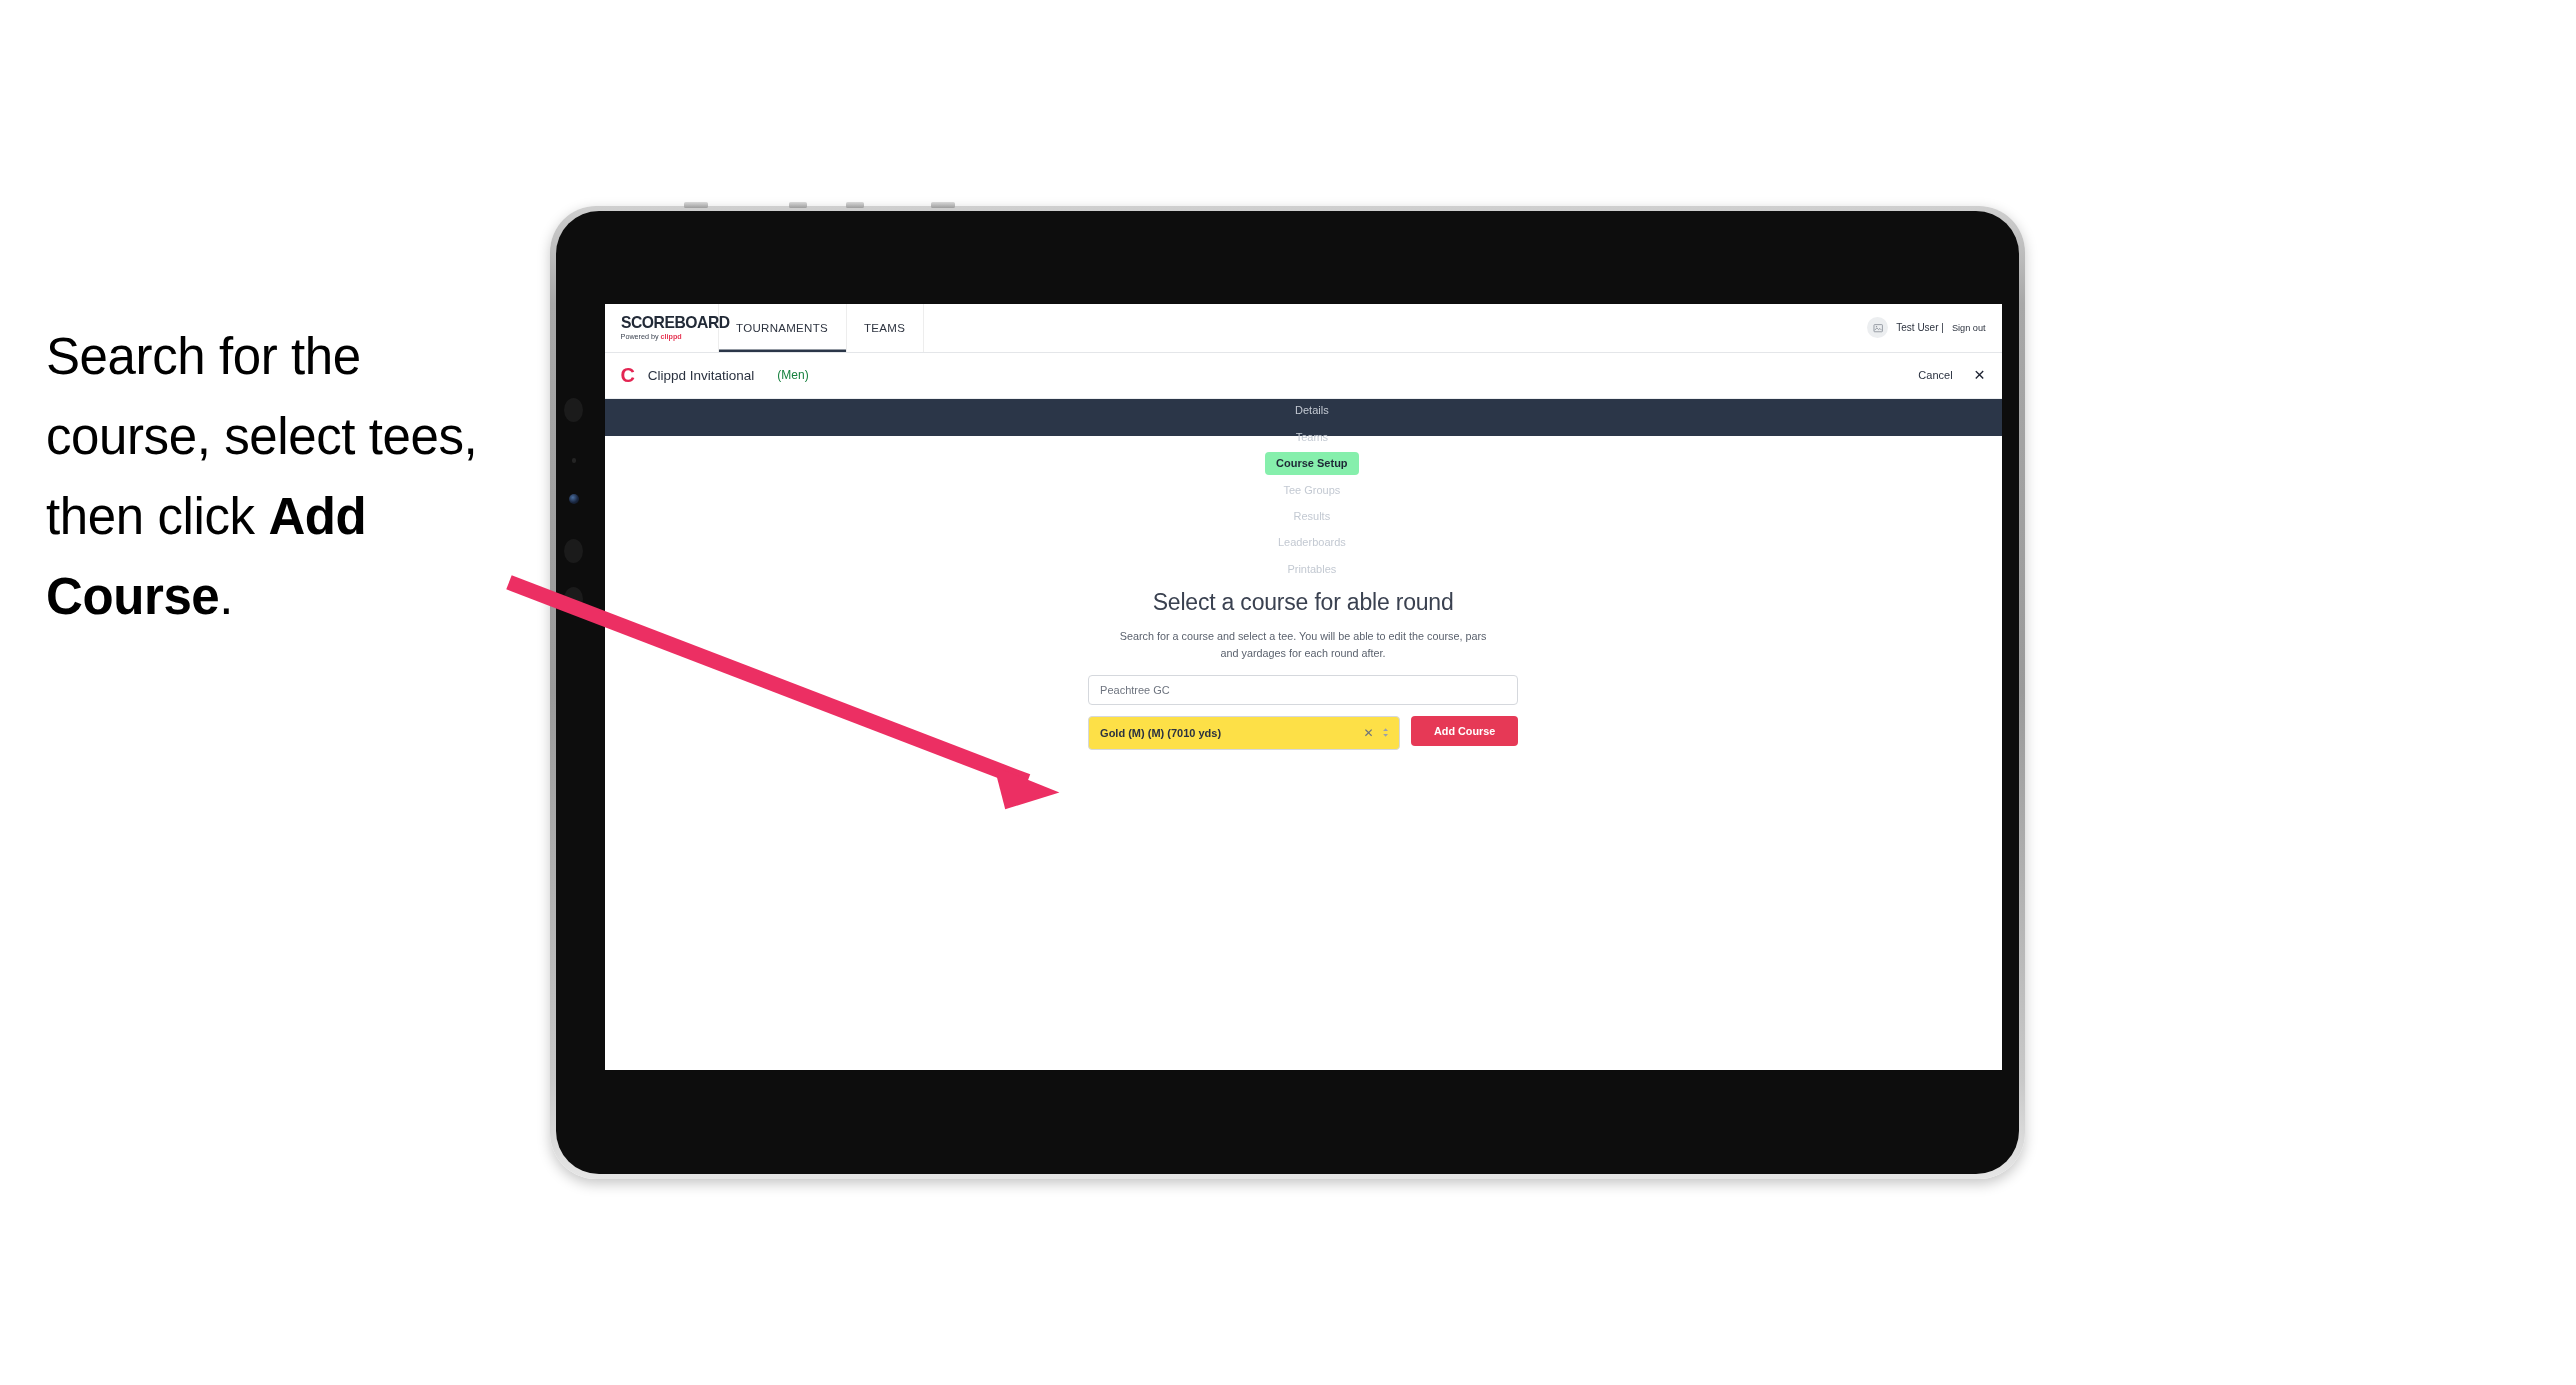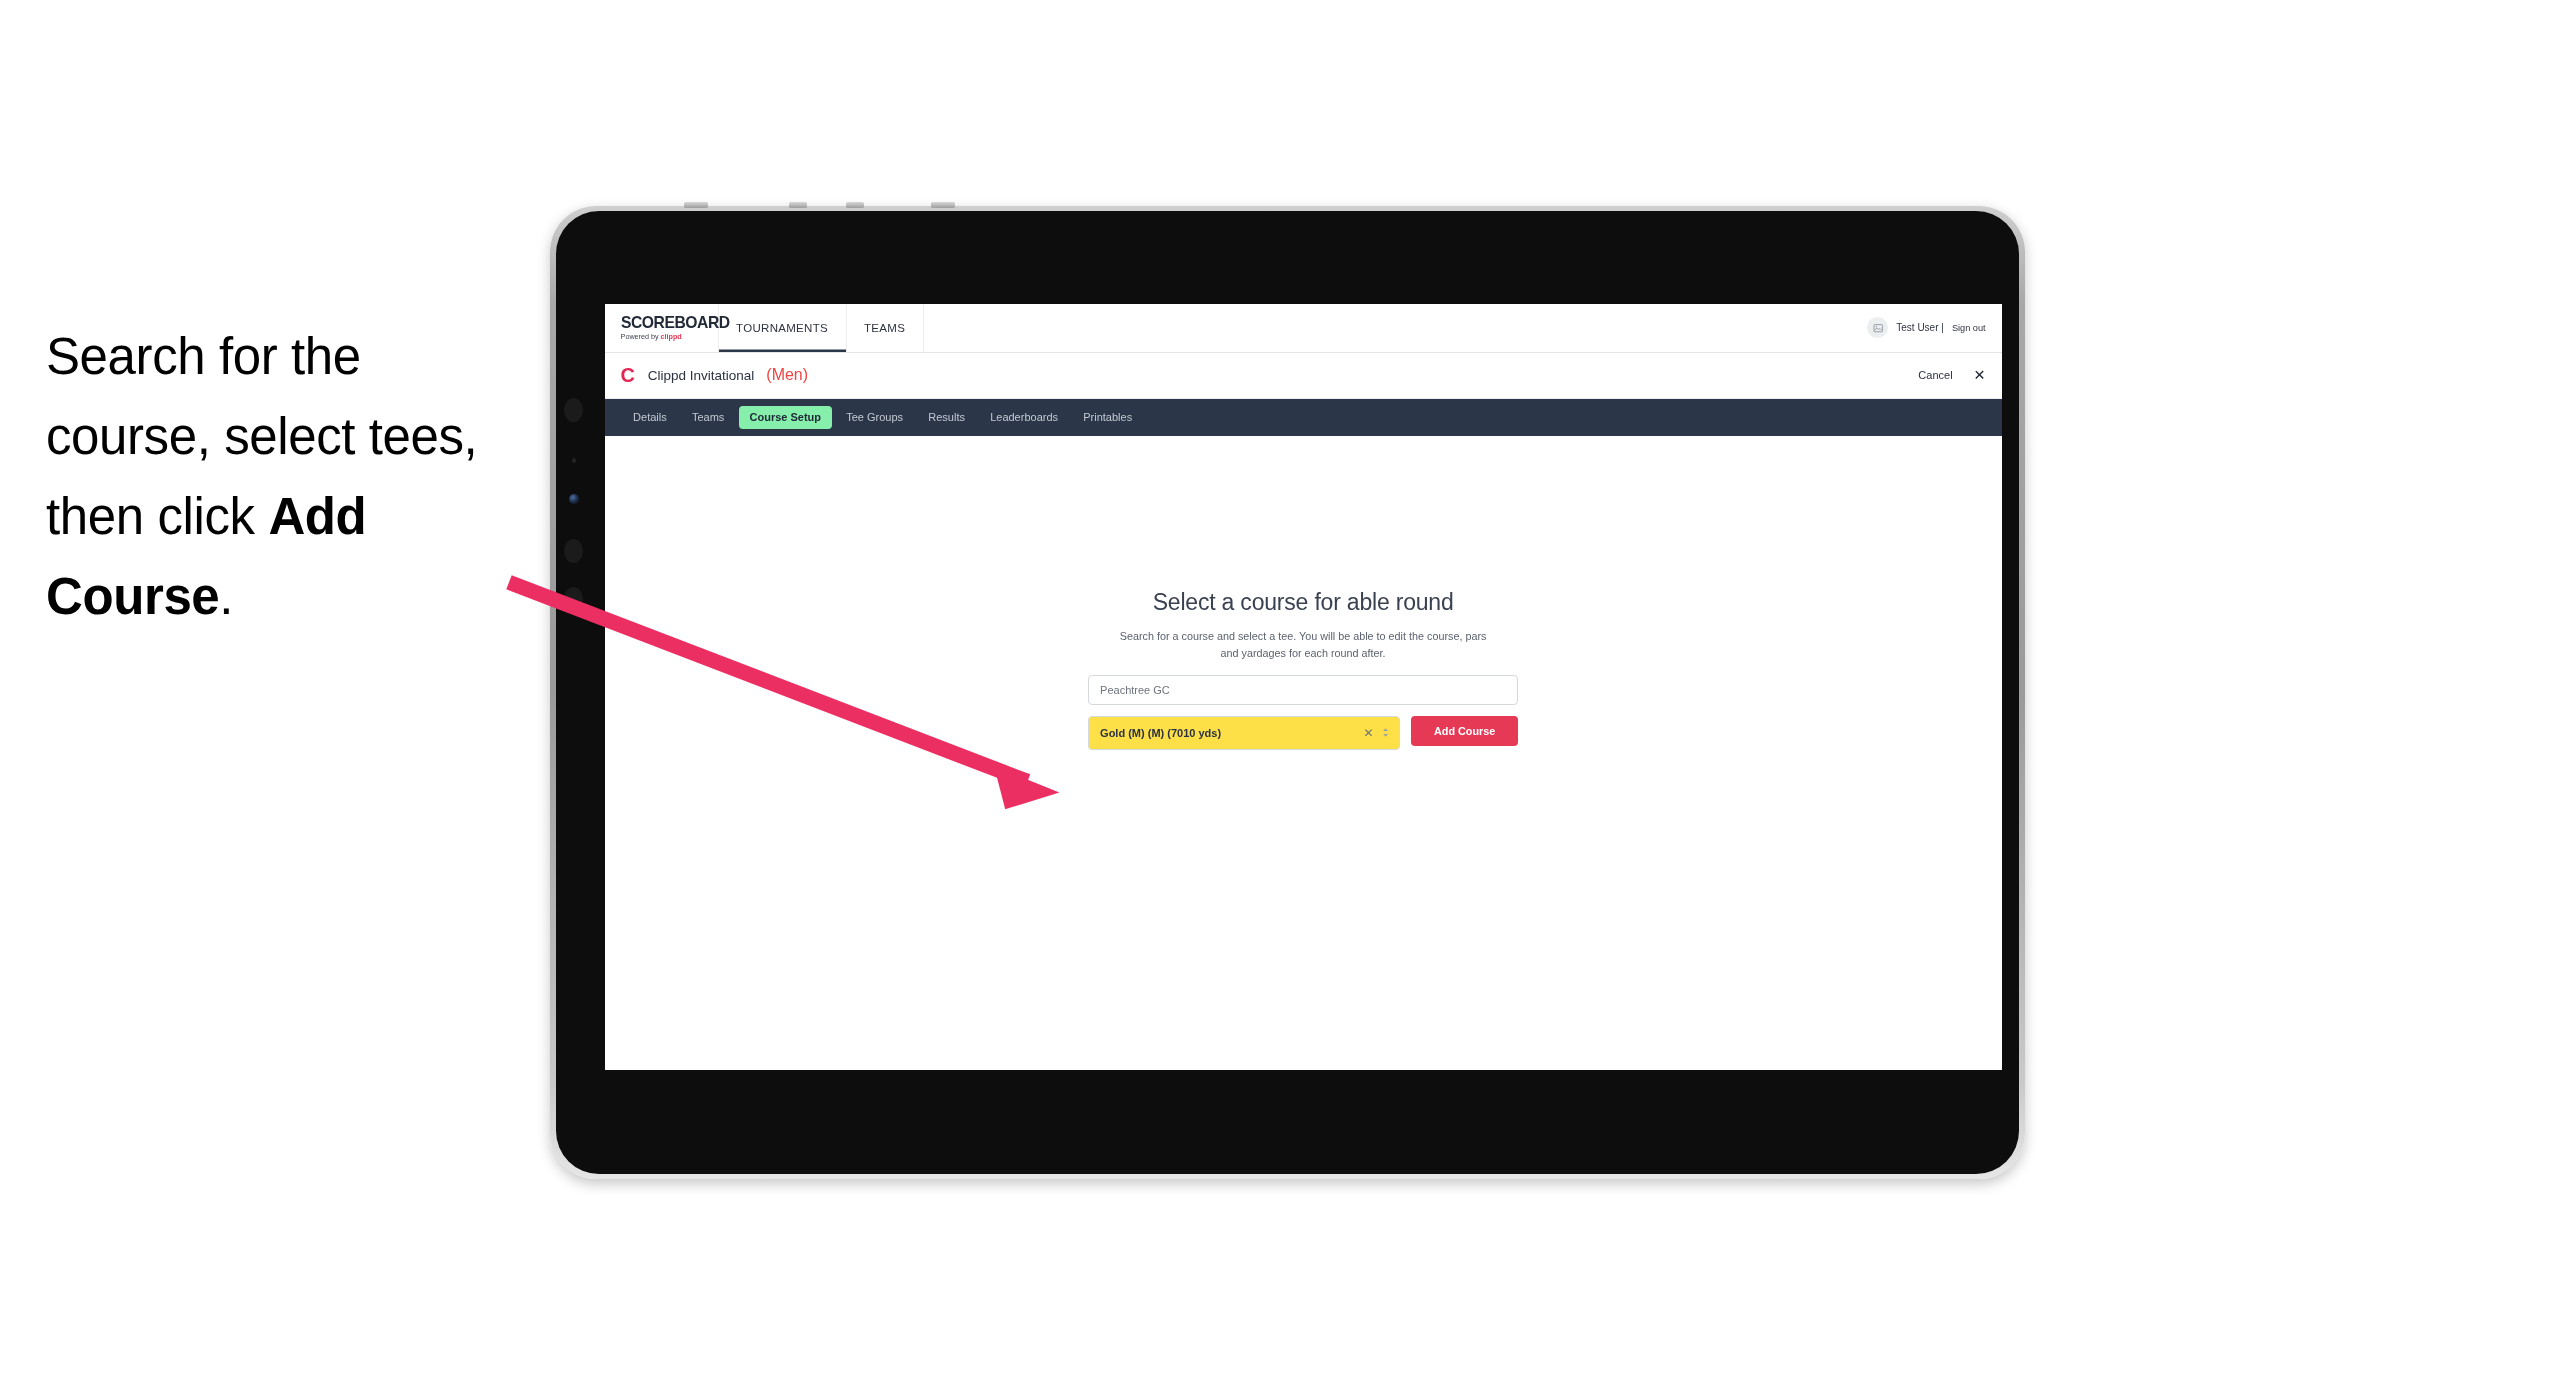--- a/index.html
+++ b/index.html
@@ -184,42 +184,43 @@
     font-size: 20px;
     color: #e32552;
     line-height: 1;
     margin-right: 12.7px;
   }
   #tournament-name {
     font-size: 13.5px;
     color: #2b3240;
   }
   #tournament-gender {
-    font-size: 16px;
-    color: #ef4444;
-    margin-left: 12px;
+    font-size: 12px;
+    color: #15803d;
+    margin-left: 23px;
   }
   #cancel-wrap {
     margin-left: auto;
     display: flex;
     align-items: center;
     gap: 21px;
     cursor: pointer;
   }
   #cancel-label { font-size: 11px; color: #2b3240; }
   #cancel-x { font-size: 14.3px; color: #1b2130; line-height: 1; }
 
   
   #tabstrip {
     height: 37px;
     background: #2b3648;
     display: flex;
     align-items: center;
     padding-left: 17.5px;
     gap: 3.2px;
+    flex-direction: column;
   }
   .sec-tab {
     font-size: 11px;
     color: #c3c9d2;
     padding: 5.6px 11px;
     border-radius: 4px;
     cursor: pointer;
     white-space: nowrap;
   }
   .sec-tab.active {

